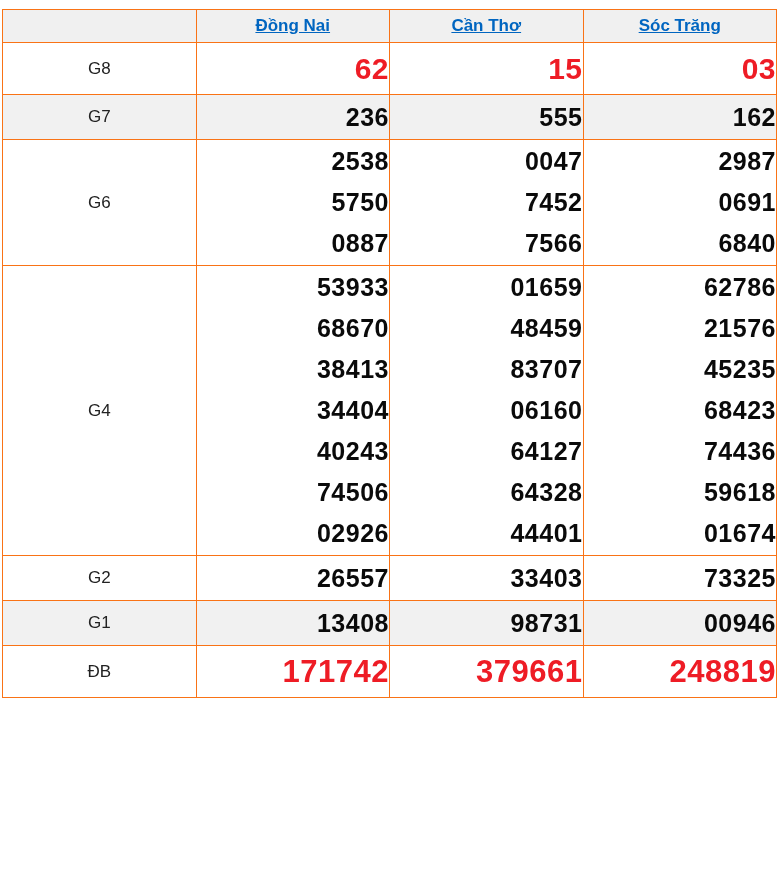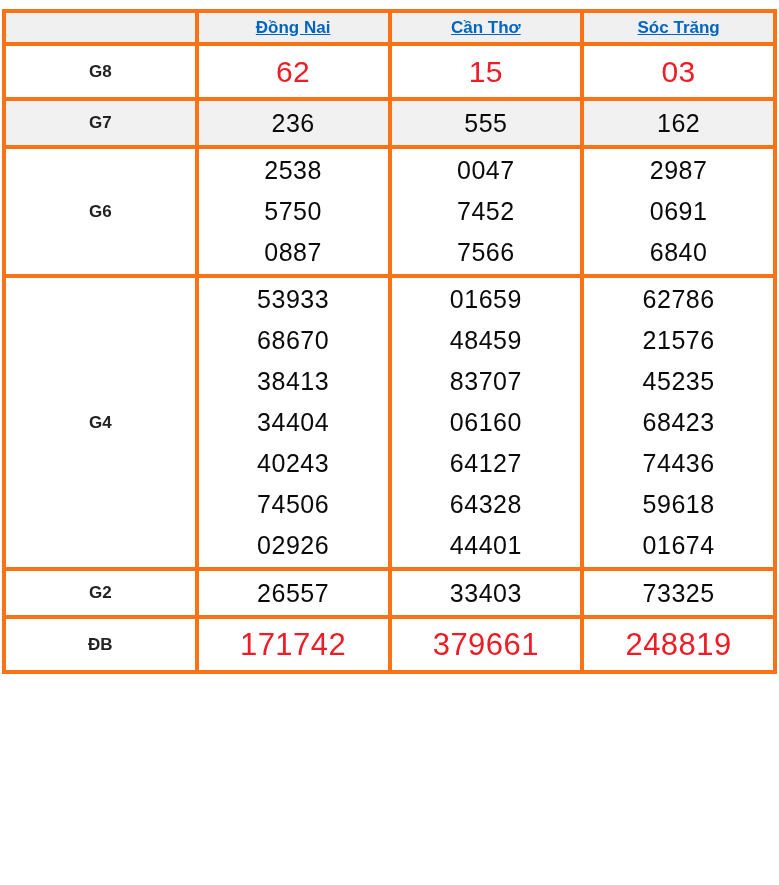--- a/index.html
+++ b/index.html
@@ -6,26 +6,26 @@
   html, body { margin:0; padding:0; background:#ffffff; font-family:"Liberation Sans", sans-serif; }
   .page { width:779px; }
 
   .top-banner { background:#F9EFC6; padding:12px 0 14px; text-align:center; }
   .title { font-size:20px; font-weight:bold; color:#111; margin:2px 0 7px; }
   .breadcrumb { font-size:15px; color:#333; }
   .breadcrumb a { color:#0065C0; text-decoration:underline; cursor:pointer; }
   .breadcrumb .sep { margin:0 5px; color:#333; }
 
   table.results { border-collapse:collapse; width:775px; margin:9px auto 0; table-layout:fixed; }
-  table.results th, table.results td { border:4px solid #f97316; text-align:center; vertical-align:middle; padding:1px 0; }
+  table.results th, table.results td { border:1px solid #f97316; text-align:center; vertical-align:middle; padding:1px 0; }
   table.results thead th { background:#f0f0f0; height:33px; font-size:17px; }
   table.results thead th a { color:#0065C0; font-weight:bold; text-decoration:underline; cursor:pointer; }
-  td.rowlabel { font-weight:bold; font-size:17px; color:#222; width:80px; }
+  td.rowlabel { font-weight:normal; font-size:17px; color:#222; width:80px; }
   tr.alt { background:#f1f1f1; }
-  .num { font-weight:normal; font-size:25px; line-height:41px; color:#0a0a0a; letter-spacing:0.5px; }
+  .num { font-weight:bold; font-size:25px; line-height:41px; color:#0a0a0a; letter-spacing:0.5px;text-align:right; }
   tr.single .num { line-height:42px; }
   tr.g8 .num { color:#EE1C25; font-size:30px; line-height:49px; }
   tr.db .num { color:#EE1C25; font-size:31px; line-height:49px; }
 </style>
 </head>
 <body>
 
 <div class="page">
 
 
@@ -116,20 +116,32 @@
           <td>
             <div class="num">26557</div>
           </td>
           <td>
             <div class="num">33403</div>
           </td>
           <td>
             <div class="num">73325</div>
           </td>
         </tr>
+        <tr class="alt single">
+          <td class="rowlabel">G1</td>
+          <td>
+            <div class="num">13408</div>
+          </td>
+          <td>
+            <div class="num">98731</div>
+          </td>
+          <td>
+            <div class="num">00946</div>
+          </td>
+        </tr>
         <tr class="db single">
           <td class="rowlabel">ĐB</td>
           <td>
             <div class="num">171742</div>
           </td>
           <td>
             <div class="num">379661</div>
           </td>
           <td>
             <div class="num">248819</div>

